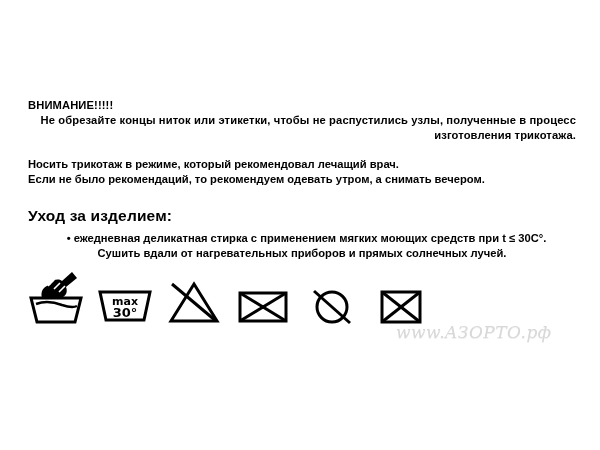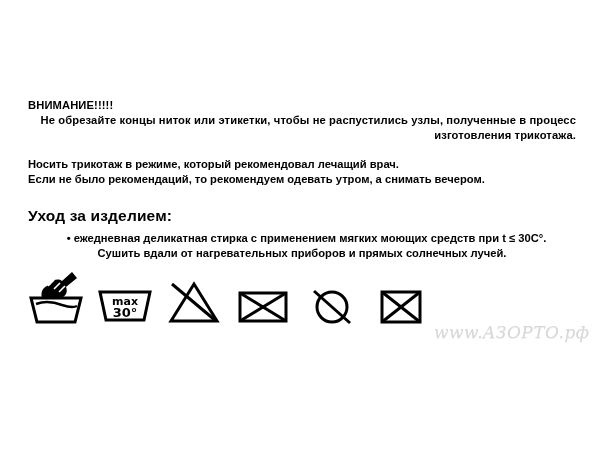--- a/index.html
+++ b/index.html
@@ -84,21 +84,21 @@
     height: 58px;
     position: relative;
   }
   .sym svg {
     display: block;
     width: 100%;
     height: 100%;
   }
   .watermark {
     position: absolute;
-    left: 434px;
+    left: 396px;
     top: 322px;
     font-family: "DejaVu Serif", serif;
     font-style: italic;
     font-size: 17px;
     color: #d8d8d8;
     letter-spacing: 0.5px;
     white-space: nowrap;
     text-shadow: 0 1px 0 #efefef;
   }
 </style>

